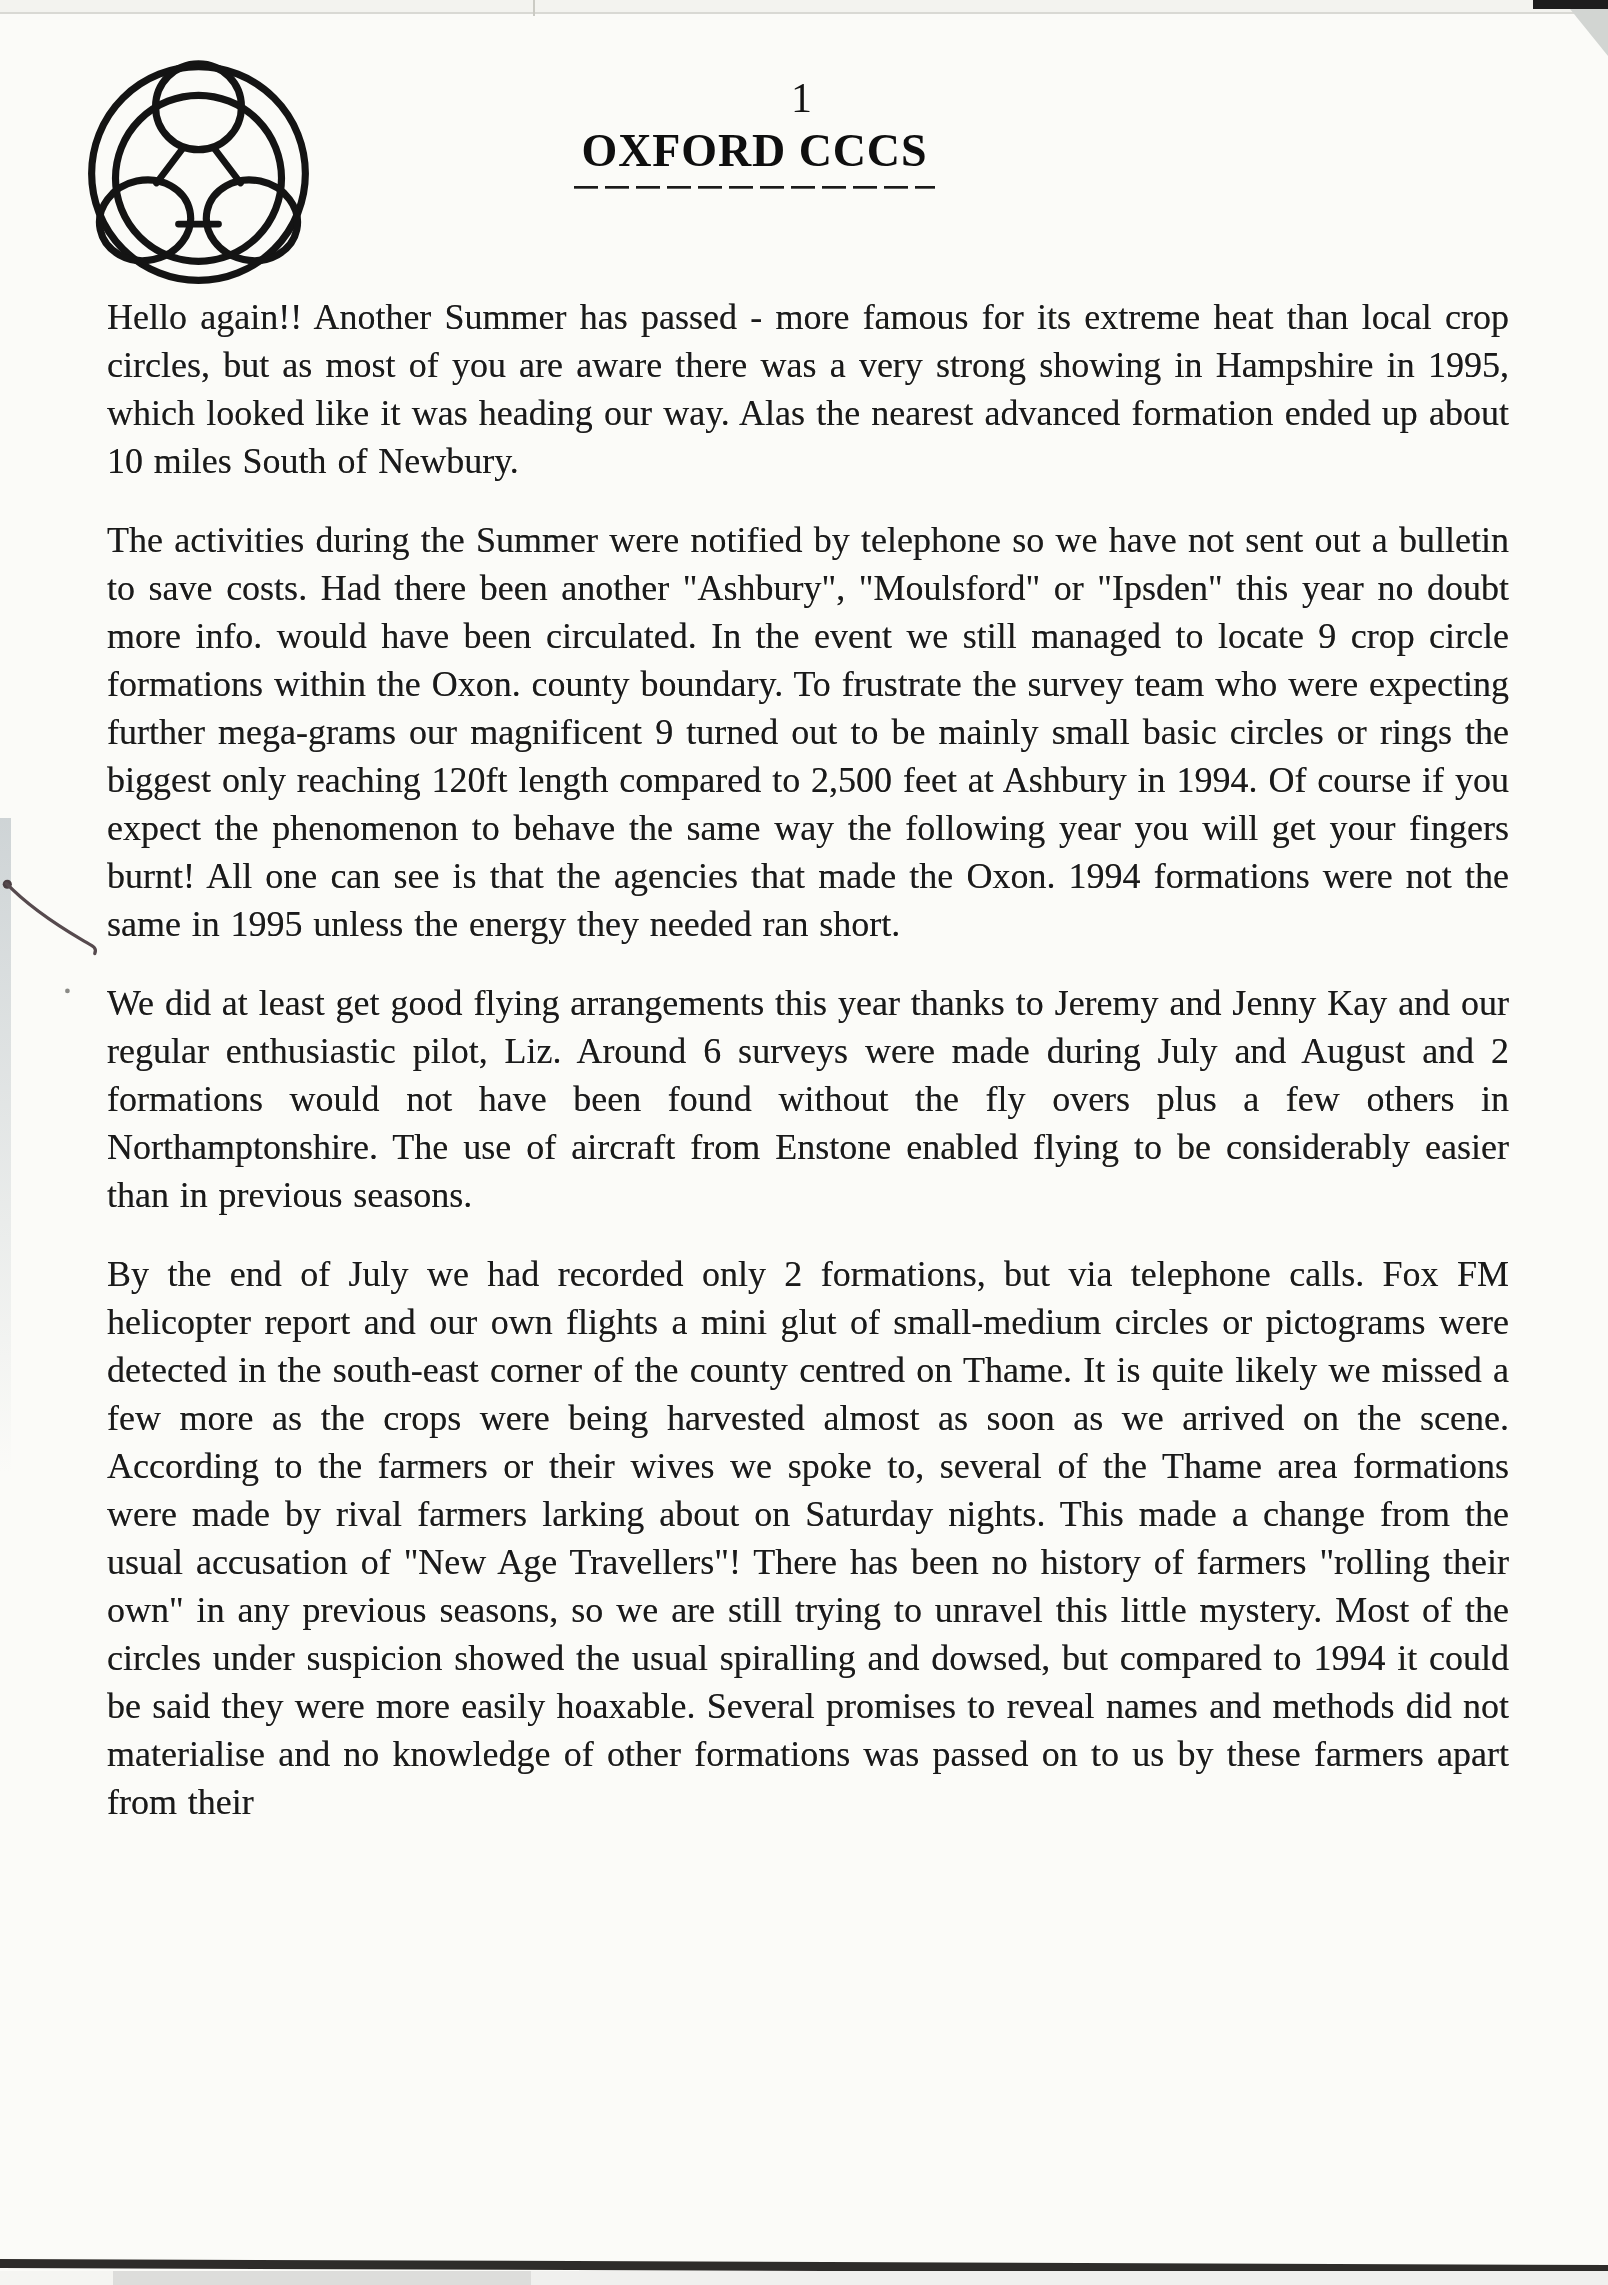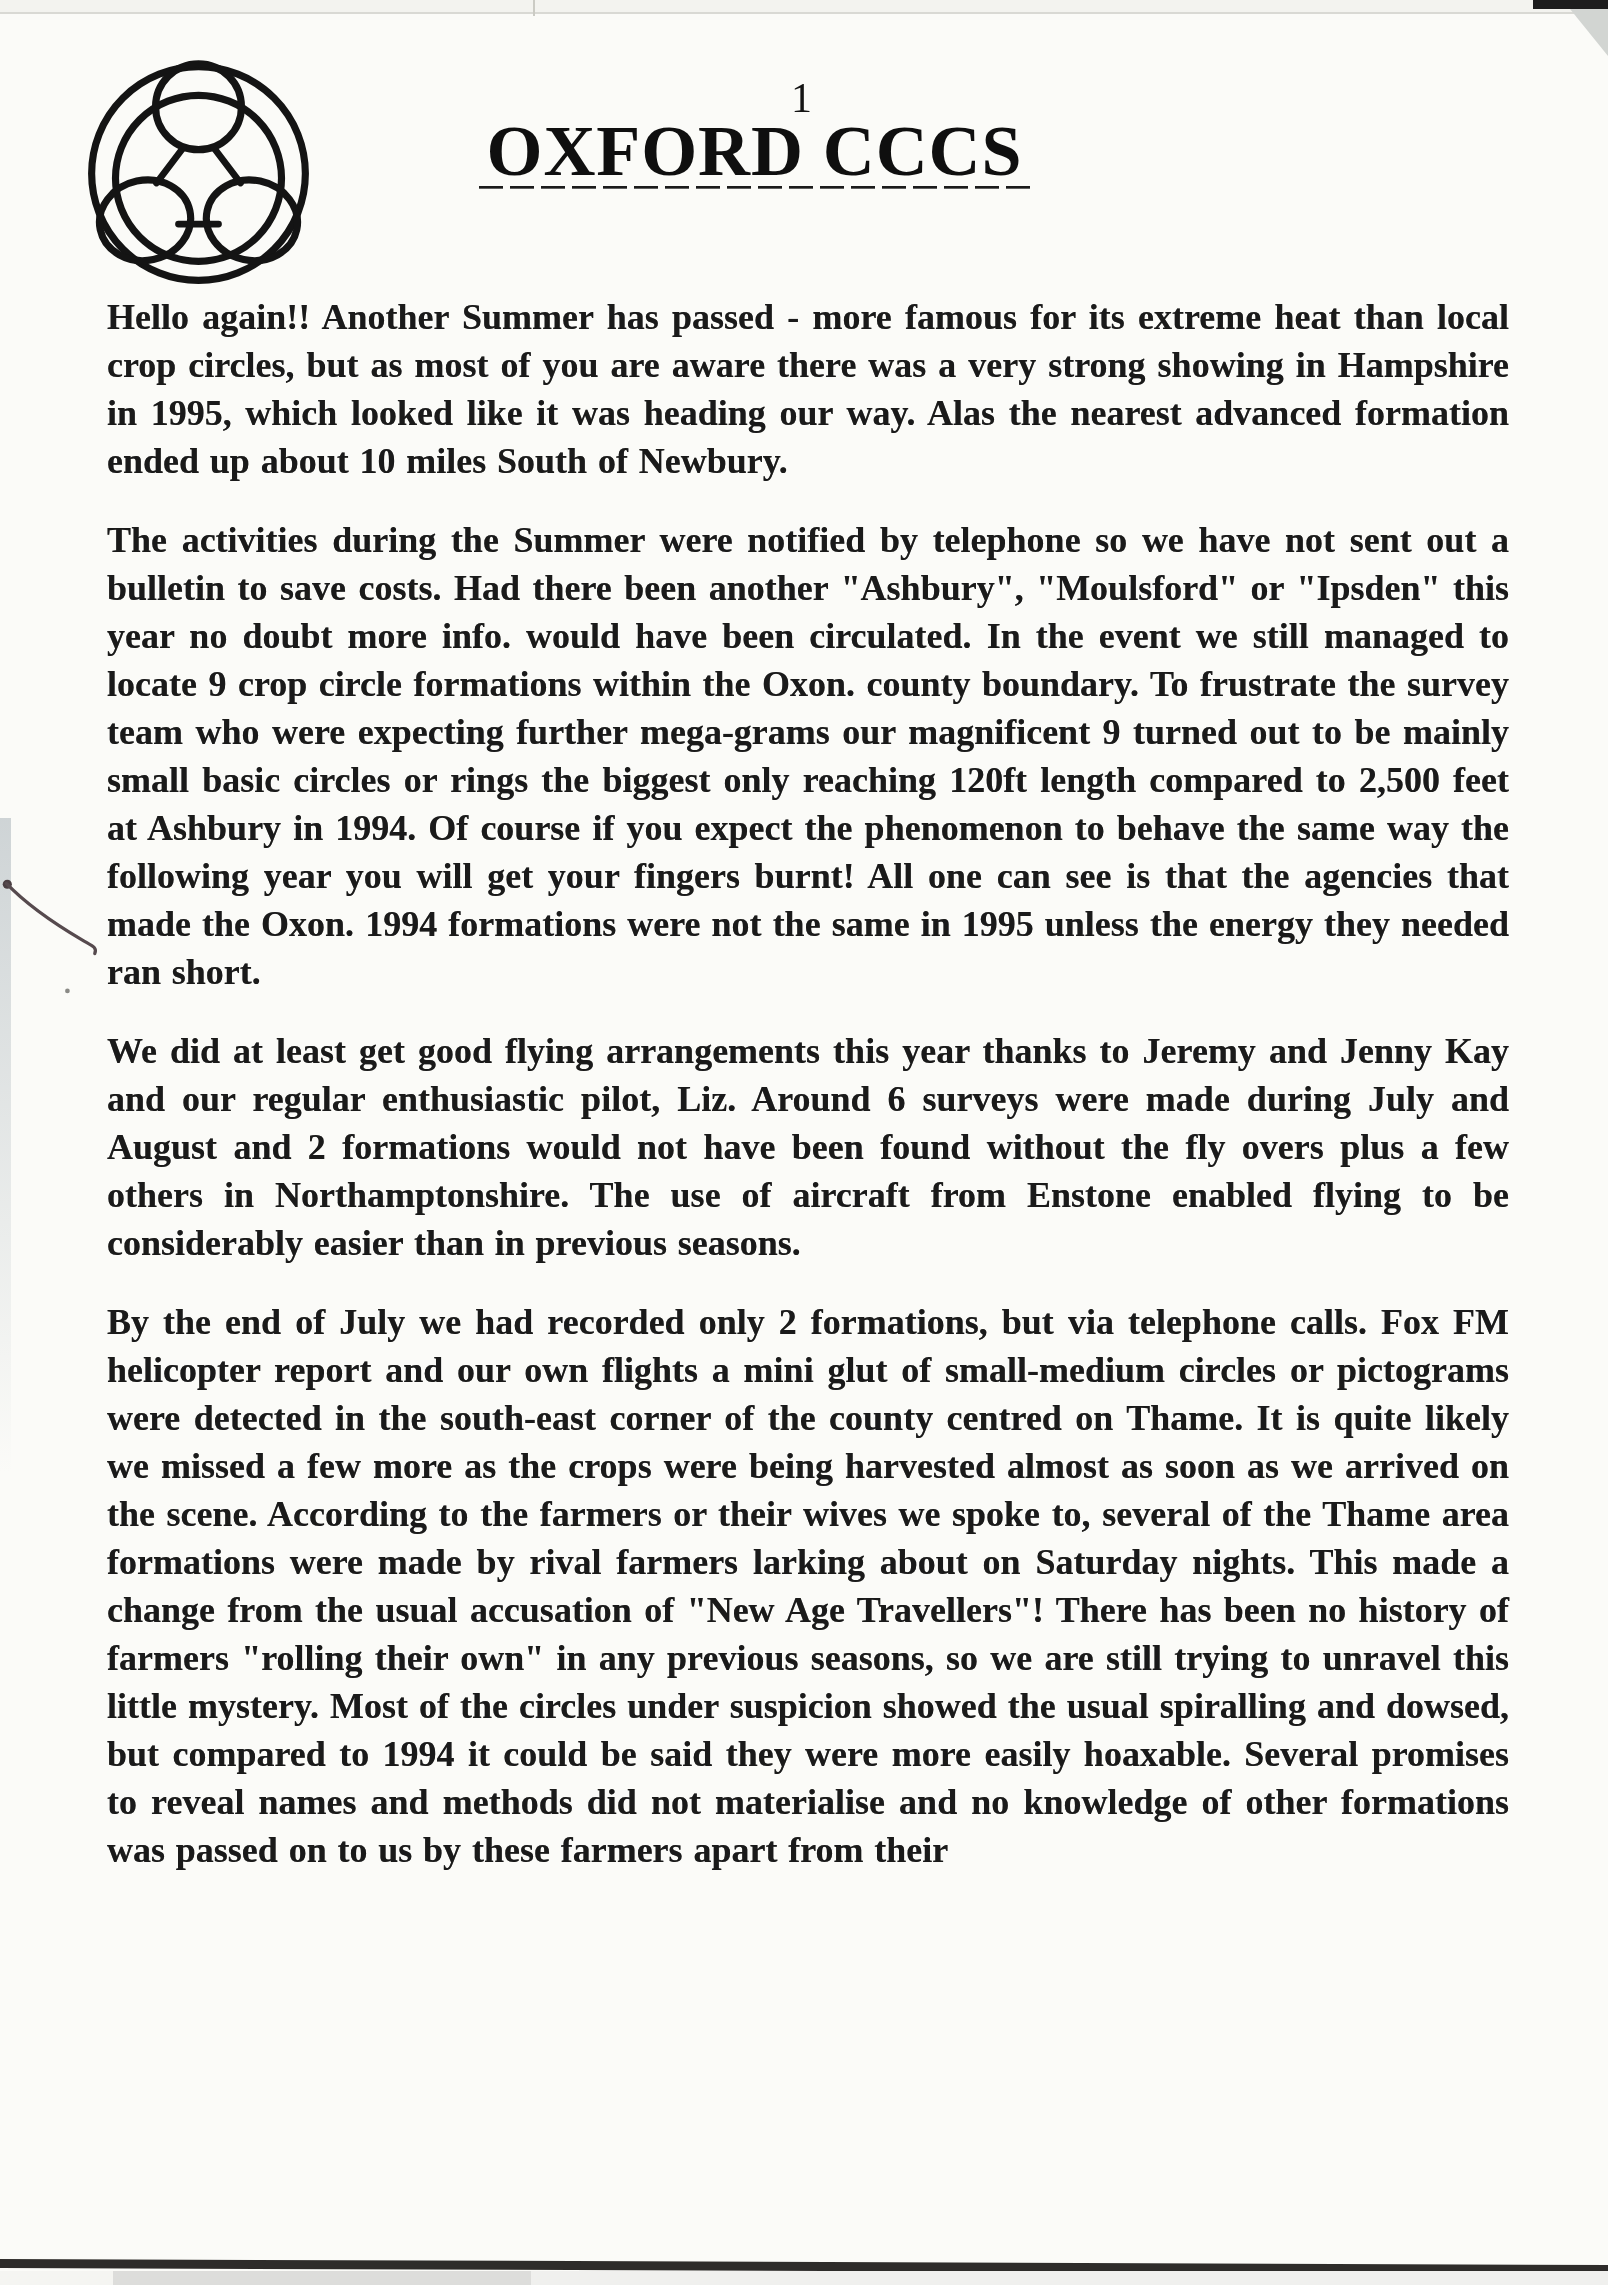--- a/index.html
+++ b/index.html
@@ -22,38 +22,37 @@
   .scan-bottom-strip{position:absolute;left:0;right:0;top:2271px;height:14.5px;background:linear-gradient(90deg,#f5f5f2 0 7%,#dddddb 7% 33%,#f0f0ee 33%);}
   
   .logo{position:absolute;left:84px;top:60px;width:229px;height:229px;}
   .logo svg{width:100%;height:100%;}
   
   .heading{position:absolute;left:0;top:76px;width:1509px;text-align:center;}
   .page-number{font-size:42px;line-height:44px;transform:translateX(47px);color:#141414;}
   .title-line{display:block;margin:1.8px 0 12.7px 0;}
   .title-line span{
     display:inline-block;
-    font-weight:bold;font-size:72px;line-height:58px;letter-spacing:0.9px;
+    font-weight:bold;font-size:46px;line-height:58px;letter-spacing:0.9px;
     color:#0f0f0f;
     padding:0 7.3px 9px 7.3px;
     background-image:repeating-linear-gradient(90deg,#1b1b1b 0 23.6px,rgba(27,27,27,0) 23.6px 31px);
     background-repeat:repeat-x;
     background-position:0 100%;
     background-size:100% 2.7px;
   }
   
   .bodytext{position:absolute;left:107px;top:293px;width:1402px;}
   .bodytext p{
     margin:0 0 31px 0;
     font-size:36px;line-height:48px;
     text-align:justify;
     word-spacing:1.8px;
     color:#1a1a1a;
     text-shadow:0 0 0.5px rgba(20,20,20,.55);
-    font-weight:bold;
   }
   
   .pen-mark{position:absolute;left:0;top:856px;width:164px;height:155px;}
 </style>
 </head>
 <body>
 
 <div class="page">
 
   <div class="scan-top-strip"></div>

